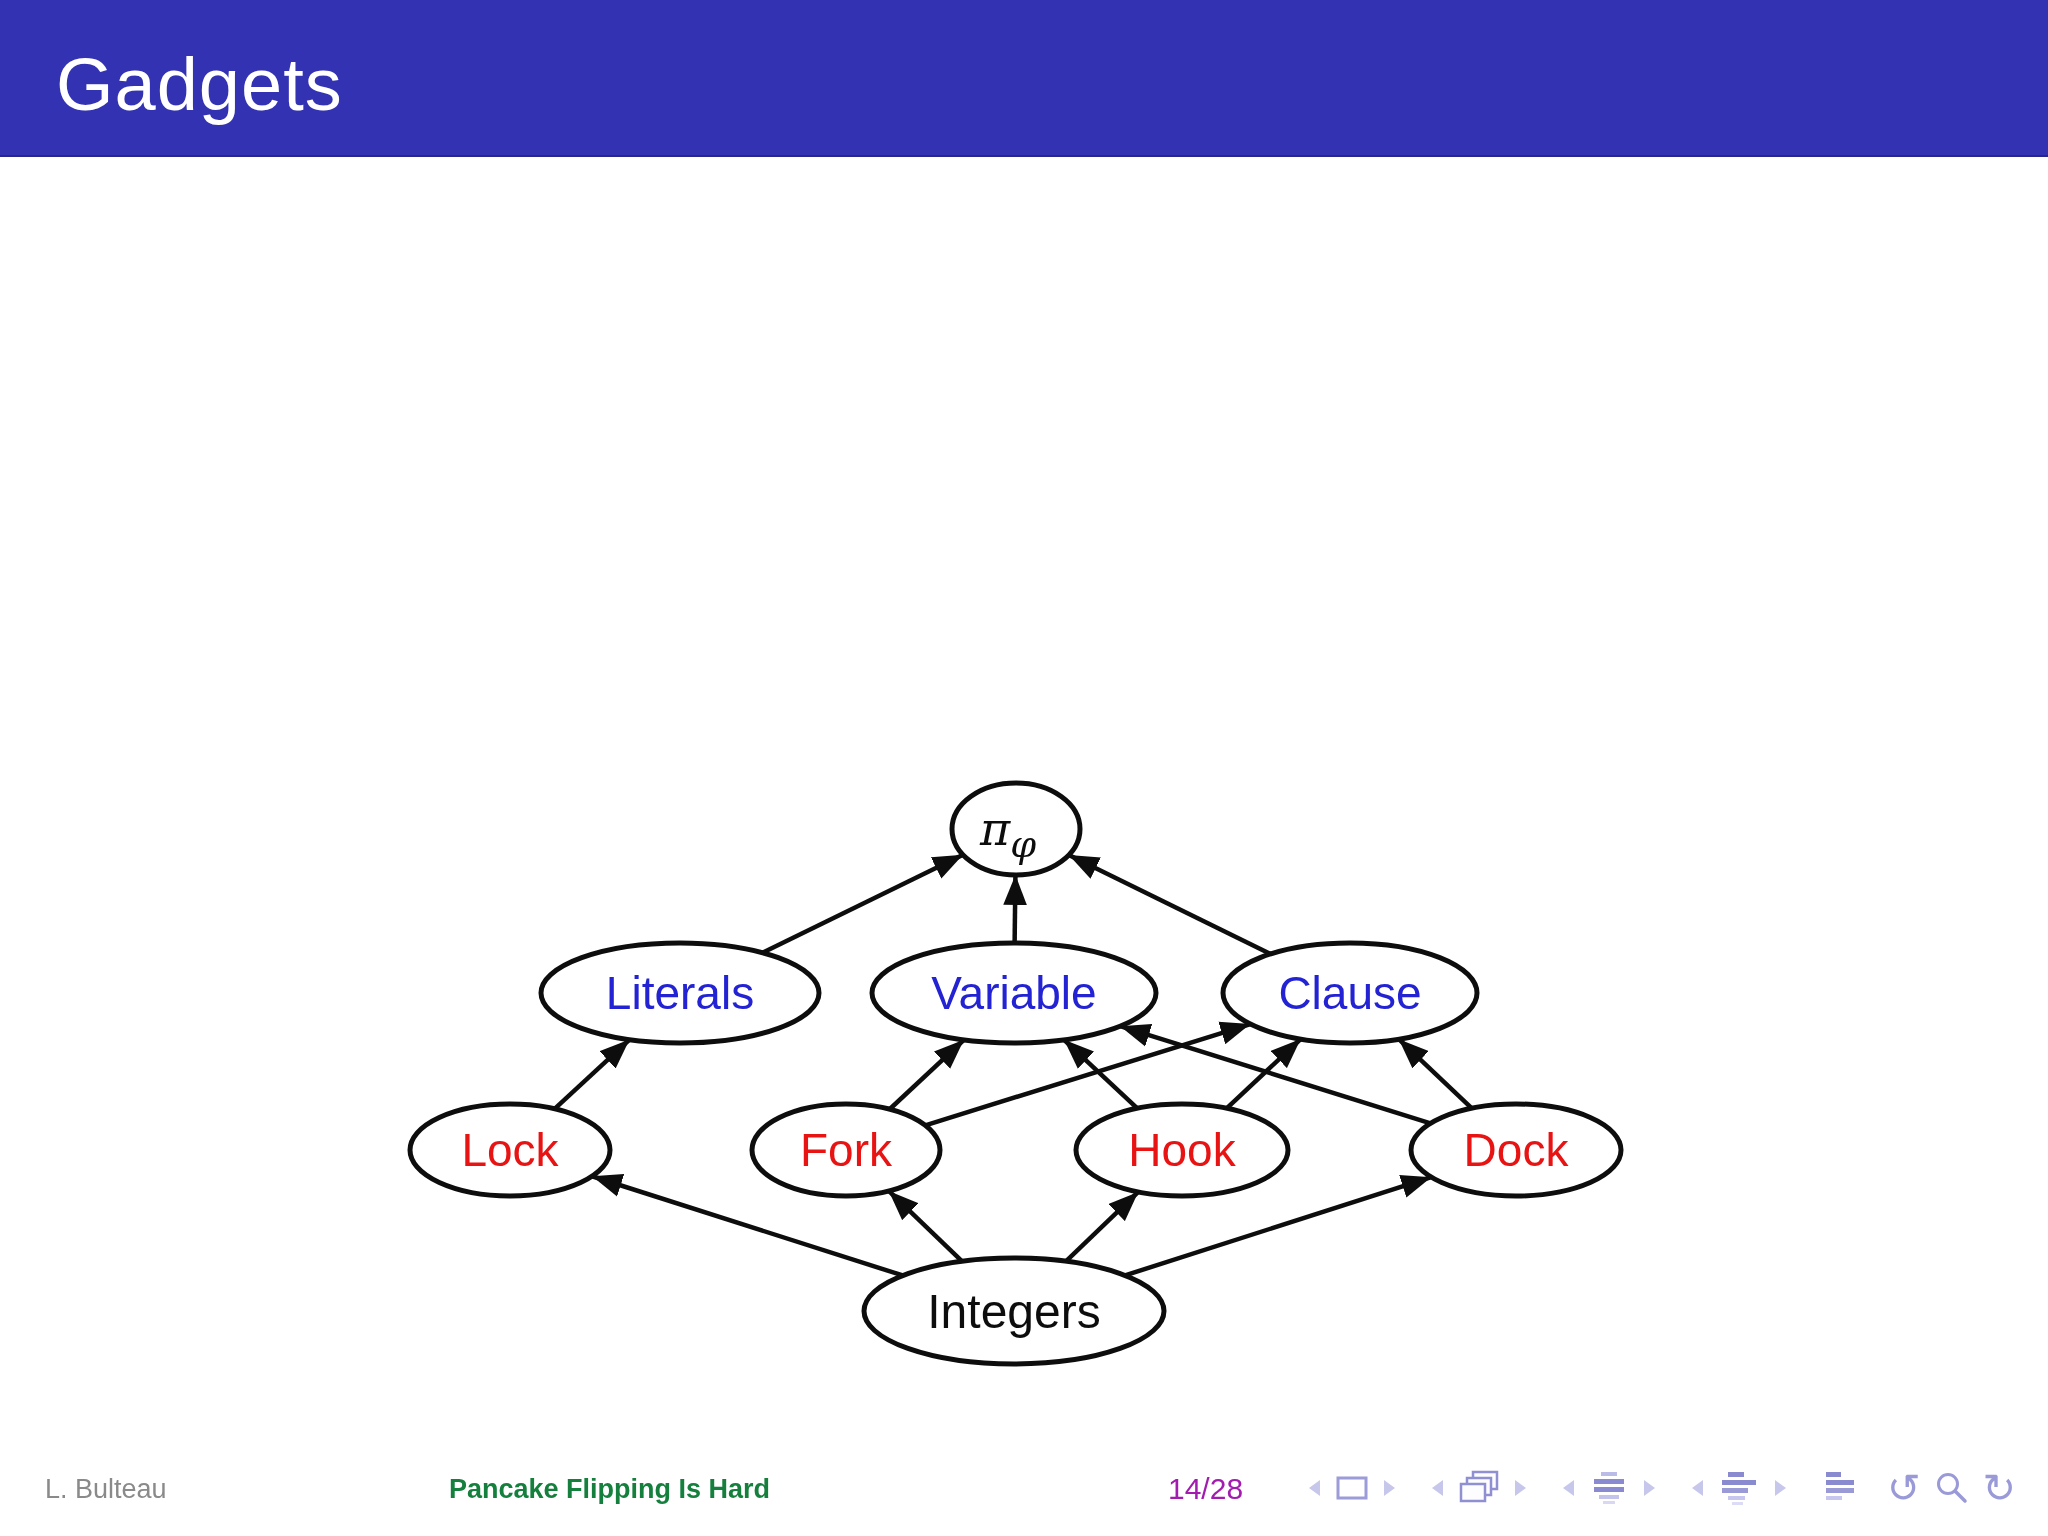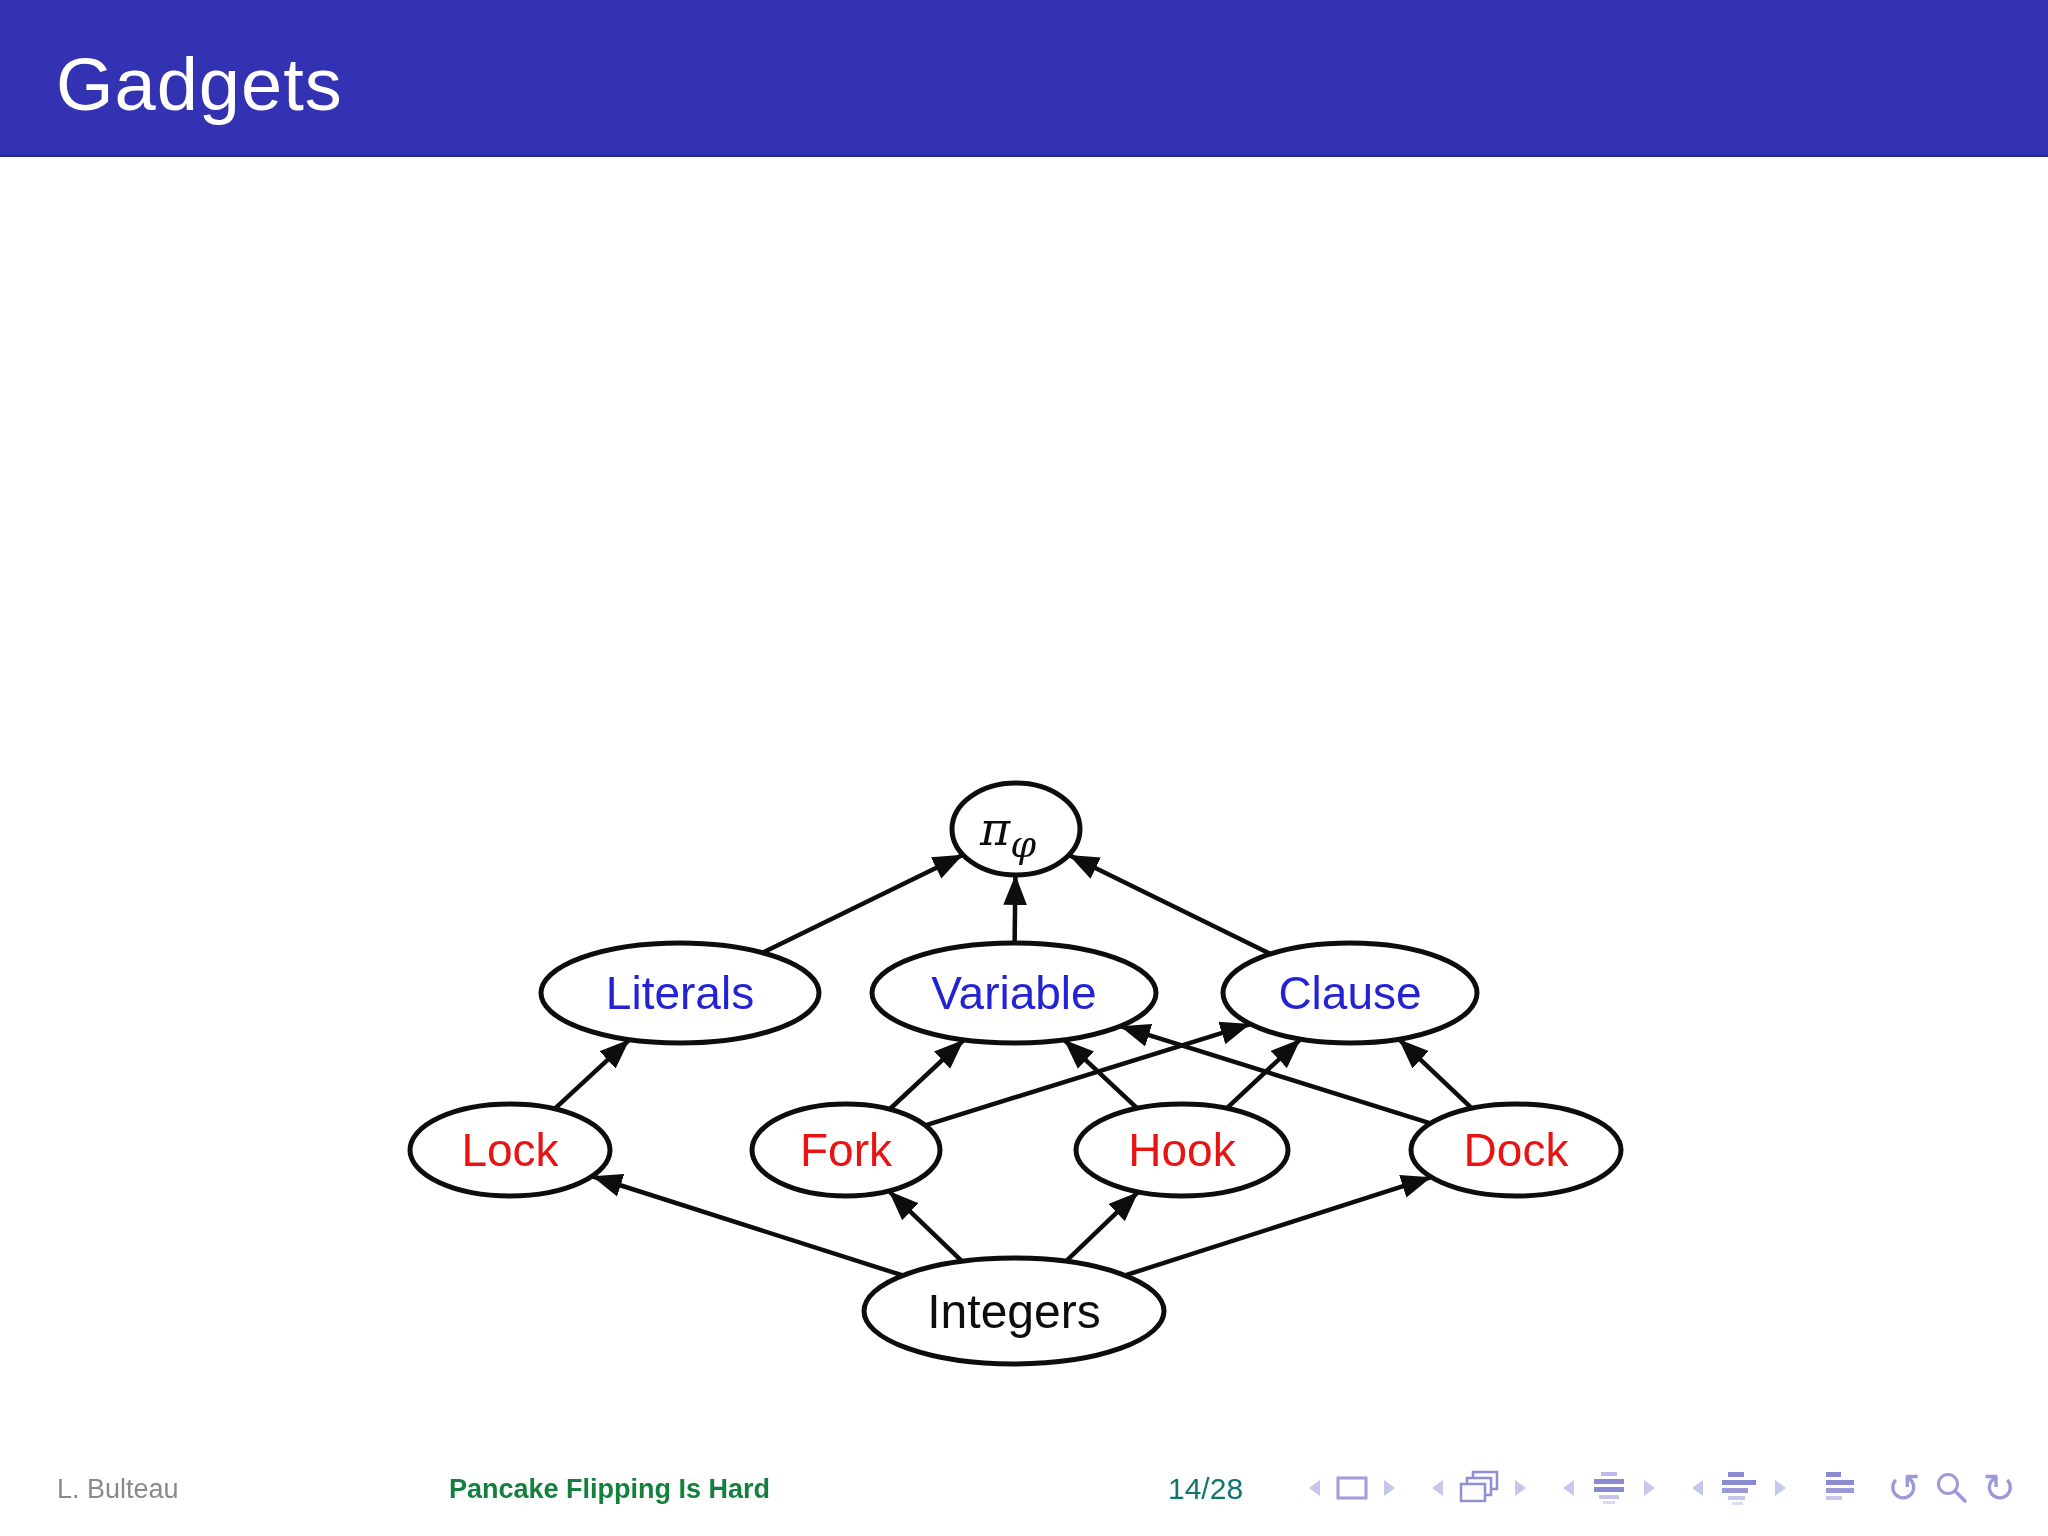--- a/index.html
+++ b/index.html
@@ -21,23 +21,23 @@
   
   .content{position:absolute;top:206px;left:41px;font-size:51px;color:#141414;}
   .desc-line{height:90px;line-height:74px;white-space:nowrap;}
   .desc-term{color:#e81414;margin-right:16px;}
   
   #diagram{position:absolute;top:0;left:0;}
   #diagram text{font-family:"Liberation Sans",sans-serif;}
   #diagram .pi-label{font-family:"DejaVu Serif","Liberation Serif",serif;font-style:italic;}
   
   .footline{position:absolute;left:0;bottom:0;width:100%;height:70px;}
-  .foot-author{position:absolute;left:57px;top:8px;font-size:27px;color:#8a8a8a;}
+  .foot-author{position:absolute;left:45px;top:8px;font-size:27px;color:#8a8a8a;}
   .foot-decktitle{position:absolute;left:449px;top:8px;font-size:27px;font-weight:700;color:#15803d;}
-  .foot-page{position:absolute;left:1168px;top:6px;font-size:30px;color:#0f766e;}
+  .foot-page{position:absolute;left:1168px;top:6px;font-size:30px;color:#a21caf;}
   .navbar{position:absolute;left:1306px;top:2px;display:flex;align-items:center;}
   .navgroup{display:flex;align-items:center;gap:13px;margin-right:31px;}
   .navgroup:last-child{margin-right:0;}
   .navbar svg{display:block;}
   .nav-undo,.nav-redo{
     font-family:"DejaVu Sans",sans-serif;font-size:40px;line-height:40px;color:#9a9ad8;
   }
 </style>
 </head>
 <body>

